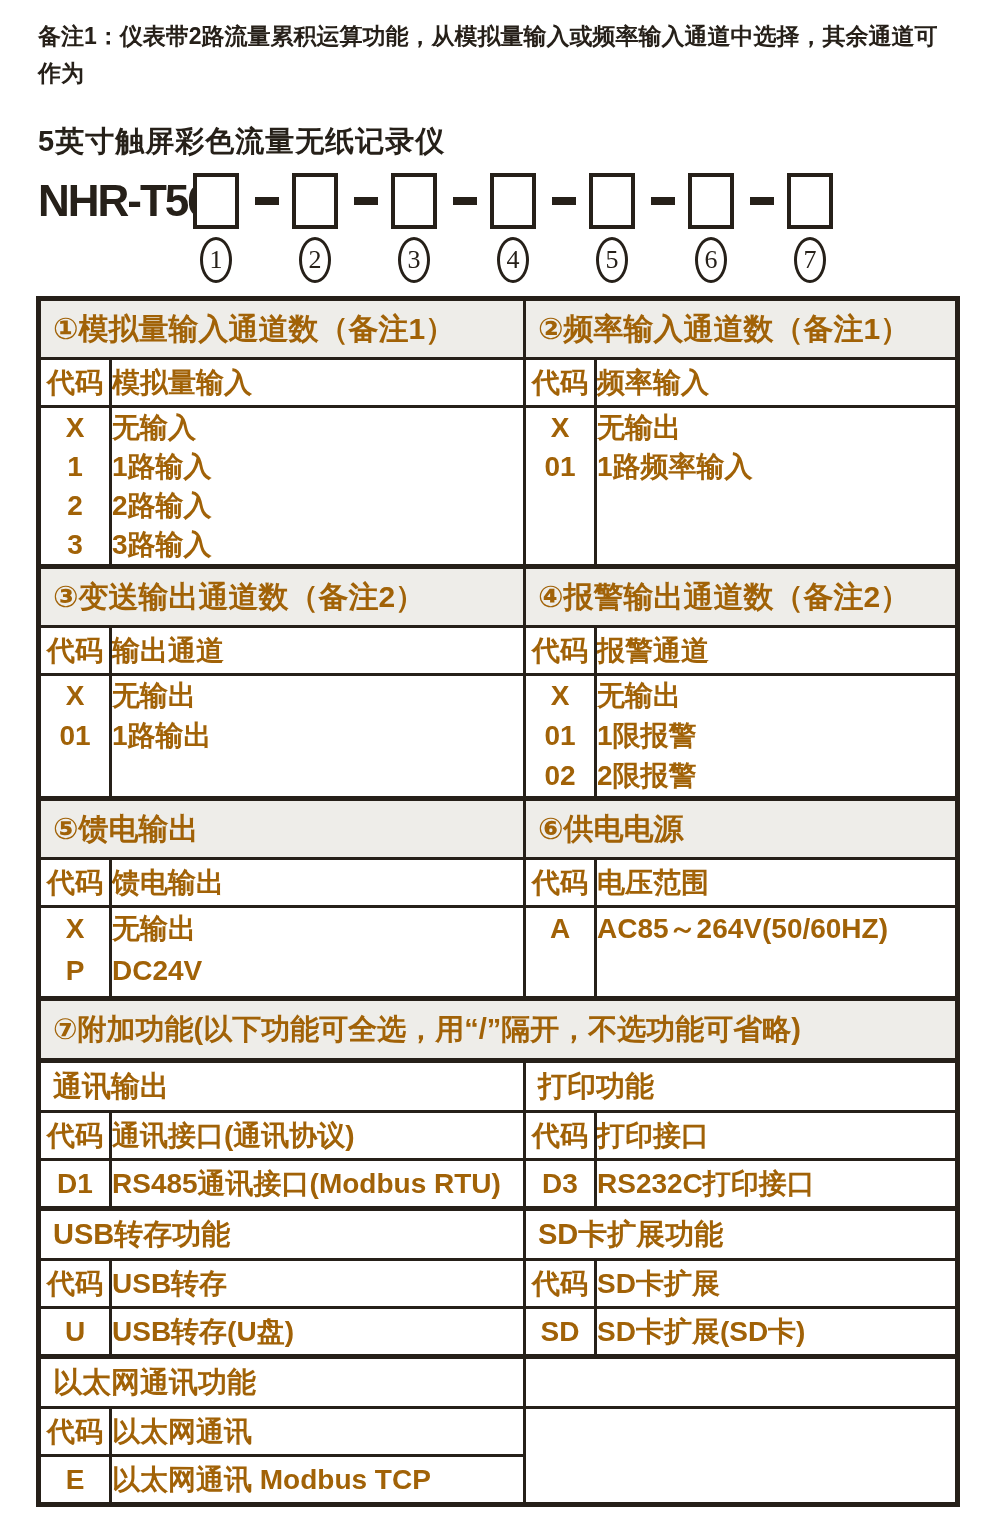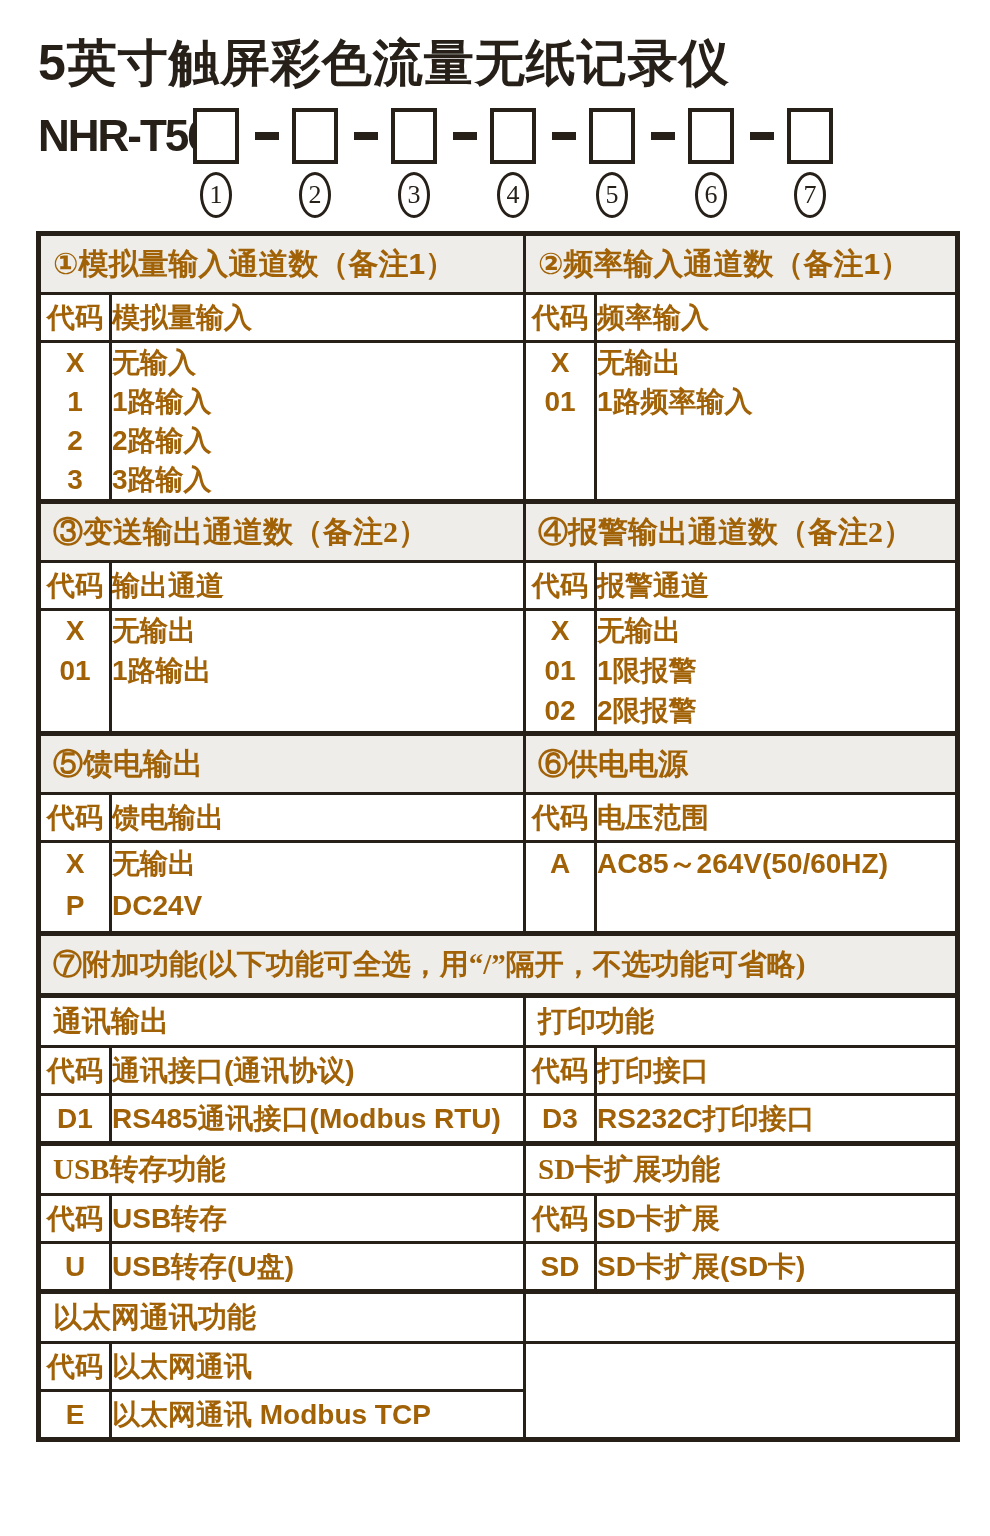--- a/index.html
+++ b/index.html
@@ -12,21 +12,21 @@
     overflow:hidden;
   }
   
   .top-note{
     margin:18px 40px 0 38px;
     font-size:23px;font-weight:bold;line-height:37px;
   }
   
   .title{
     margin:30px 0 0 38px;
-    font-size:50px;font-weight:bold;
+    font-size:29px;font-weight:bold;
     letter-spacing:1px;
   }
   
   .model-row{
     display:flex;align-items:center;
     margin:10px 0 0 38px;height:58px;
   }
   .model-prefix{
     font-size:44px;font-weight:bold;letter-spacing:-2px;
     width:155px;white-space:nowrap;
@@ -64,41 +64,42 @@
     border-collapse:collapse;table-layout:fixed;
     width:919px;margin:12px 0 0 36px;
     border:5px solid #262019;
   }
   table.spec td{
     border:3px solid #262019;
     font-weight:bold;font-size:28px;color:#a16207;
     padding:0;overflow:hidden;
   }
   td.mid{border-left-width:7px;margin-left:28px;}
-  tr.thick>td{border-top-width:5px;font-family:Liberation Serif, serif;}
+  tr.thick>td{border-top-width:5px;}
   tr.r-sec>td{height:56px;background:#eeede9;font-size:30px;text-align:left;padding-left:12px;}
   tr.r-sec7>td{height:57px;background:#eeede9;font-size:29px;text-align:left;padding-left:12px;}
   tr.r-sub>td{height:47px;text-align:left;padding-left:12px;font-size:29px;}
   tr.r-code>td{height:45px;}
   tr.r-item>td{height:45px;}
   td.code{text-align:center;}
   td.label{text-align:left;padding-left:14px;margin-top:21px;}
   td.body{vertical-align:top;padding-top:6px;}
   .b1 .line{line-height:39px;}
   .b2 .line{line-height:40px;}
   .b3 .line{line-height:42px;}
   td.body.code .line{text-align:center;}
   td.body.label .line{text-align:left;}
 </style>
 </head>
 <body>
 
 <div class="page">
 
   <div class="top-note">
+    <div>备注1：仪表带2路流量累积运算功能，从模拟量输入或频率输入通道中选择，其余通道可作为</div>
   </div>
 
   <div class="title">5英寸触屏彩色流量无纸记录仪</div>
 
   <div class="model-row">
     <span class="model-prefix">NHR-T56</span>
     <span class="model-slot">
         <span class="model-box"></span>
         <span class="dash"></span>
       </span>

